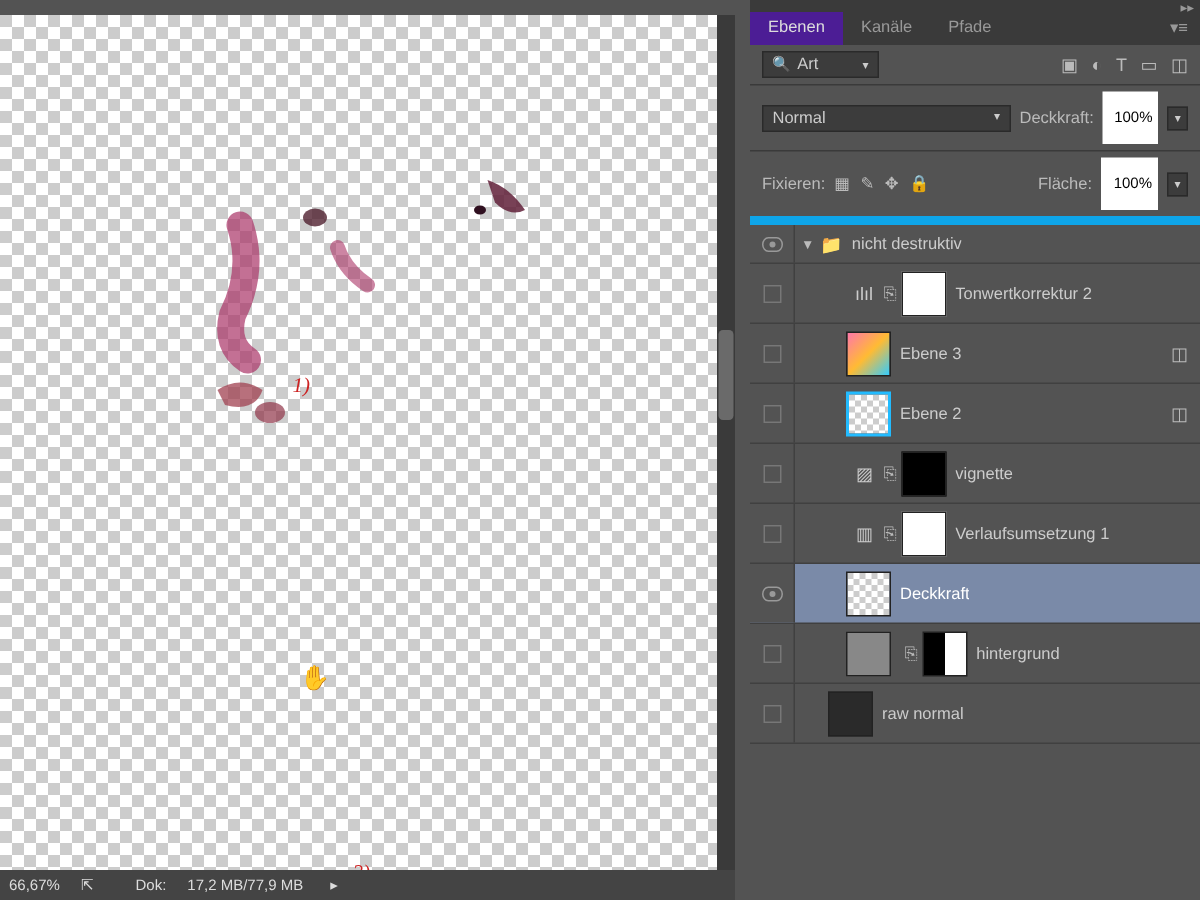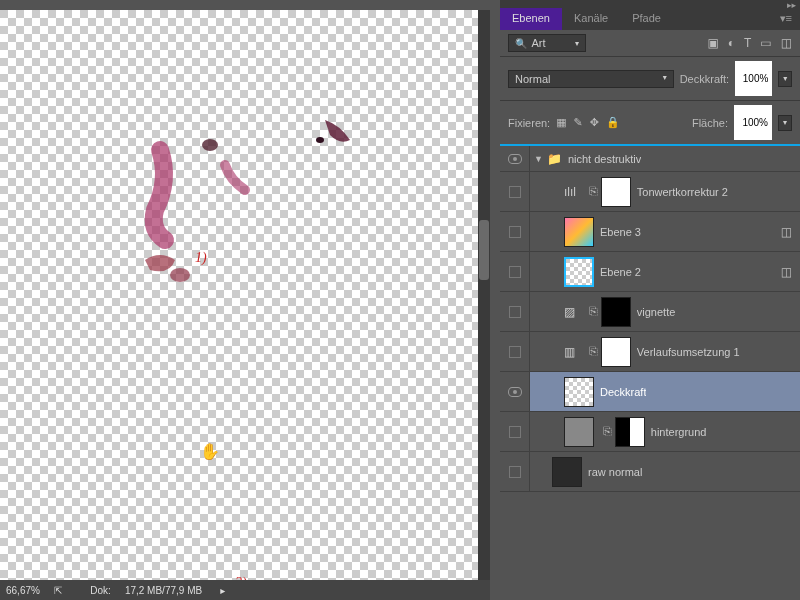--- a/index.html
+++ b/index.html
@@ -29,41 +29,41 @@
 .filter-dd { background:#3c3c3c; border:1px solid #2a2a2a; padding:2px 6px; width:78px; display:flex; align-items:center; gap:4px; }
 .filter-dd .mag { font-size:10px; }
 .icon-strip { margin-left:auto; display:flex; gap:9px; color:#bbb; font-size:12px; }
 .icon-strip span { cursor:default; }
 
 .blend-row select, .blend-row .dd { background:#3c3c3c; color:#ccc; border:1px solid #2a2a2a; padding:2px 6px; width:170px; font-size:11px; }
 .lbl { color:#bbb; }
 .valbox { background:#fff; color:#000; padding:12px 4px; font-size:10px; width:38px; text-align:right; }
 .dropbtn { width:14px; height:16px; background:#3c3c3c; border:1px solid #2a2a2a; display:inline-flex; align-items:center; justify-content:center; color:#ccc; font-size:8px; }
 
-.lock-row { border-top:1px solid #3a3a3a; border-bottom:2px solid #0ea5e9; }
+.lock-row { border-top:1px solid #3a3a3a; border-bottom:6px solid #0ea5e9; }
 .lock-icons { display:flex; gap:7px; color:#bbb; font-size:11px; }
 
 .layers { }
 .group-row { display:flex; align-items:center; height:26px; border-bottom:1px solid #404040; }
 .layer-row { display:flex; align-items:center; height:40px; border-bottom:1px solid #404040; }
 .layer-row.selected { background:#7a8aa8; color:#fff; }
 .vis { width:30px; display:flex; justify-content:center; border-right:1px solid #404040; height:100%; align-items:center; }
 .eye { width:14px; height:10px; border:1px solid #999; border-radius:60% / 100%; position:relative; }
 .eye::after { content:""; position:absolute; width:4px; height:4px; background:#999; border-radius:50%; left:4px; top:2px; }
 .chk { width:12px; height:12px; border:1px solid #777; }
 .indent { width:22px; }
 .indent2 { width:34px; }
 .thumb-box { width:30px; height:30px; background:#fff; border:1px solid #222; margin-right:6px; flex:none; background:repeating-conic-gradient(#fff 0 25%,#ccc 0 50%) 0 0/8px 8px; }
 .thumb-box.solid-white { background:#fff; }
 .thumb-box.black { background:#000; }
 .thumb-box.grey { background:#888; }
 .thumb-box.grad { background:linear-gradient(135deg,#f7a, #fb3, #3cf); }
 .thumb-box.dark { background:#2a2a2a; }
 .thumb-box.mask-r { background:linear-gradient(90deg,#000 50%,#fff 50%); }
-.adj-icon { width:18px; text-align:left; color:#ccc; font-size:12px; margin-right:4px; }
+.adj-icon { width:18px; text-align:right; color:#ccc; font-size:12px; margin-right:4px; }
 .link { font-size:11px; color:#bbb; margin:0 3px; }
 .name { white-space:nowrap; overflow:hidden; }
 .right-icon { margin-left:auto; margin-right:8px; color:#bbb; font-size:12px; }
 .folder { color:#bba; font-size:12px; margin-right:6px; }
 .tri { color:#bbb; margin:0 4px; font-size:9px; }
 
 .cursor-hand { position:absolute; font-size:16px; color:#444; }
 </style>
 </head>
 <body>

